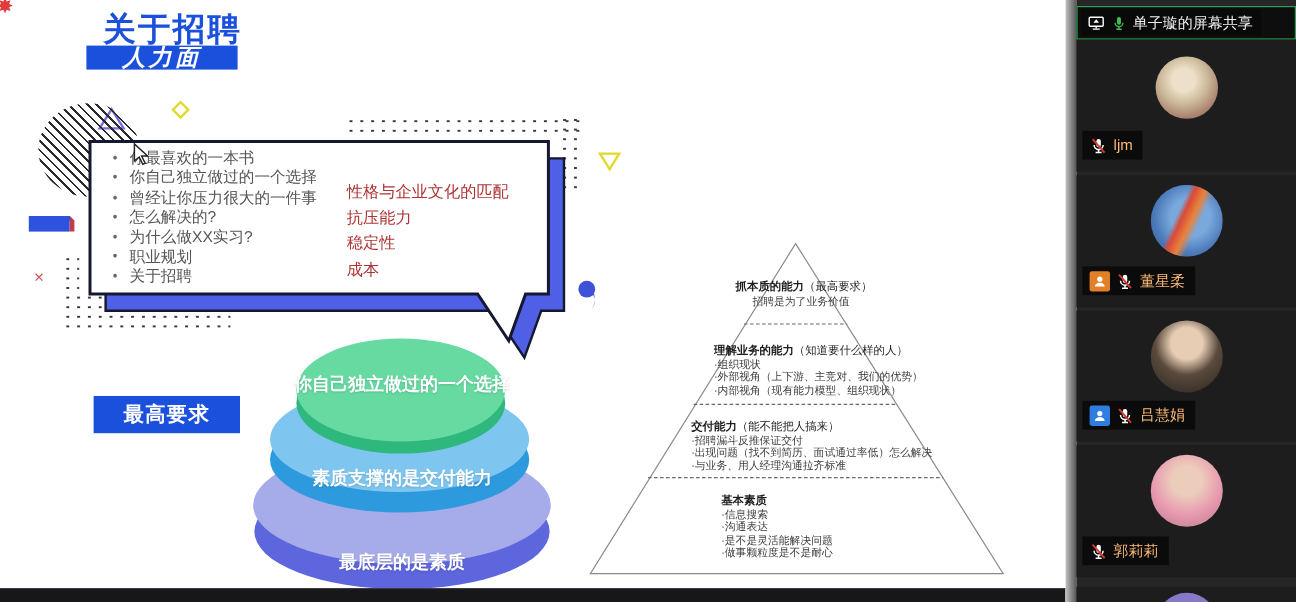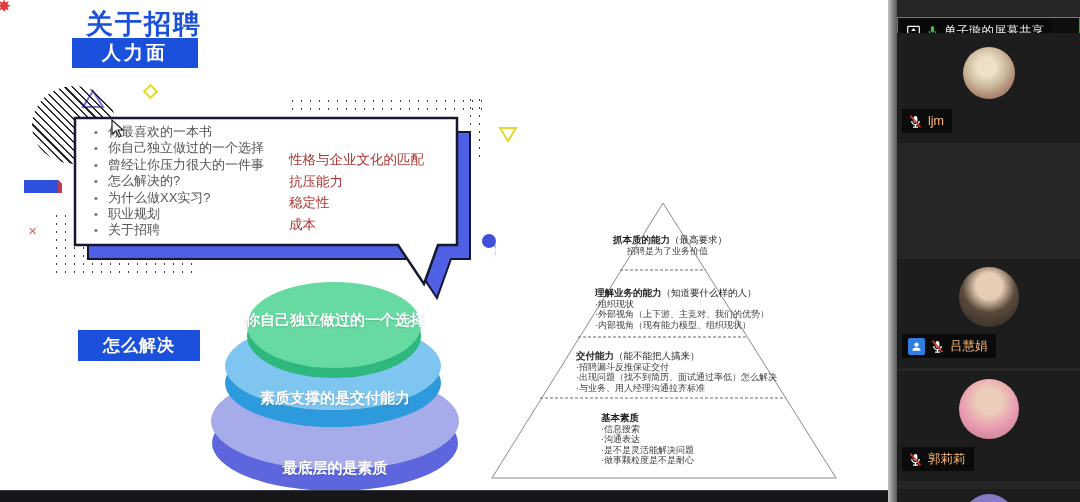--- a/index.html
+++ b/index.html
@@ -5,21 +5,21 @@
   * { margin:0; padding:0; box-sizing:border-box; }
   html,body { width:1080px; height:502px; overflow:hidden; }
   body { font-family:"Liberation Sans","DejaVu Sans",sans-serif; background:#fff; position:relative; }
   #stage { position:absolute; inset:0; width:1080px; height:502px; background:#fff; }
 
   
   .slide { position:absolute; left:0; top:0; width:888px; height:502px; background:#fff; overflow:hidden; }
   .red-star { position:absolute; left:-3px; top:-4px; color:#e23b3b; font-size:17px; }
   .slide-title { position:absolute; left:86px; top:6px; font-size:27px; font-weight:bold; color:#1b50dc; letter-spacing:2px; }
   .blue-badge { position:absolute; background:#1b50dc; color:#fff; font-weight:bold; display:flex; align-items:center; justify-content:center; }
-  .badge-renli { left:72px; top:38px; width:126px; height:30px; font-size:19px; letter-spacing:3px; }
+  .badge-renli { left:72px; top:38px; width:126px; height:20px; font-size:19px; letter-spacing:3px;font-style:italic; }
   .badge-pyramid { left:78px; top:330px; width:122px; height:31px; font-size:17px; letter-spacing:1px; }
 
   
   .hatch-circle { position:absolute; left:32px; top:86px; width:84px; height:78px; border-radius:50%;
     background:repeating-linear-gradient(45deg,#2a2a2a 0 1.5px,transparent 1.5px 5.5px); z-index:1; }
   .dots { position:absolute; background-image:radial-gradient(#3a3a3a 1.1px, transparent 1.1px); background-size:9px 8px; z-index:1; }
   .dots-top { left:288px; top:97px; width:196px; height:16px; }
   .dots-rightcol { left:466px; top:96px; width:16px; height:66px; }
   .dots-bl { left:52px; top:244px; width:140px; height:30px; }
   .dots-bl2 { left:52px; top:212px; width:14px; height:32px; }
@@ -124,21 +124,21 @@
         <div>性格与企业文化的匹配</div>
         <div>抗压能力</div>
         <div>稳定性</div>
         <div>成本</div>
       </div>
 
     <svg class="deco" style="left:110px;top:119px;z-index:5;" width="15" height="20">
       <polygon points="2,1 2,15 6,12 9,18 11,17 8,11 13,11" fill="#fff" stroke="#222" stroke-width="1.2"></polygon>
     </svg>
 
-    <div class="blue-badge badge-pyramid">怎么解决</div>
+    <div class="blue-badge badge-pyramid">最高要求</div>
 
     <svg class="deco" style="left:195px;top:268px;" width="280" height="232" id="cake-svg">
       <ellipse id="c2s" cx="140" cy="175" rx="123" ry="48" fill="#5d66dd"></ellipse>
       <ellipse id="c2t" cx="140" cy="153" rx="124" ry="49" fill="#a6abe9"></ellipse>
       <ellipse id="c1s" cx="138" cy="115" rx="108" ry="44" fill="#2e9ade"></ellipse>
       <ellipse id="c1t" cx="138" cy="98" rx="108" ry="44" fill="#7ec6f0"></ellipse>
       <ellipse id="c0s" cx="139" cy="68" rx="87" ry="42" fill="#2eb87e"></ellipse>
       <ellipse id="c0t" cx="139" cy="57" rx="87" ry="43" fill="#67daa2"></ellipse>
     </svg>
     <div class="cake-label" style="top:311px;">你自己独立做过的一个选择</div>
@@ -175,21 +175,21 @@
           <div class="pyr-sub">·是不是灵活能解决问题</div>
           <div class="pyr-sub">·做事颗粒度是不是耐心</div>
         </div>
       </div>
 
     <div class="deck-bar"></div>
   </div>
 
   <div class="divider"></div>
   <div class="panel" id="panel">
-      <div class="tile tile-share" style="top: 17px; height: 28px; padding-left: 47px;">
+      <div class="tile tile-share" style="top: 5px; height: 28px; padding-left: 47px;">
         <div class="share-pill">
    <svg width="15" height="14" viewBox="0 0 24 24">
   <rect x="2" y="4" width="20" height="13" rx="1.5" fill="none" stroke="#fff" stroke-width="2"></rect>
   <polygon points="12,7 16,12 8,12" fill="#fff"></polygon>
   <line x1="12" y1="17" x2="12" y2="20" stroke="#fff" stroke-width="2"></line>
   <line x1="7" y1="21" x2="17" y2="21" stroke="#fff" stroke-width="2"></line>
           </svg>
           <svg width="13" height="13" viewBox="0 0 24 24">
   <rect x="9" y="2" width="6" height="12" rx="3" fill="#3fbf52"></rect>
   <path d="M6,11 a6,6 0 0 0 12,0" stroke="#3fbf52" stroke-width="2" fill="none"></path>
@@ -205,20 +205,39 @@
           <svg width="15" height="15" viewBox="0 0 24 24">
   <rect x="9" y="3" width="6" height="11" rx="3" fill="#fff"></rect>
   <path d="M6,11 a6,6 0 0 0 12,0" stroke="#fff" stroke-width="2" fill="none"></path>
   <line x1="12" y1="17" x2="12" y2="21" stroke="#fff" stroke-width="2"></line>
   <line x1="8" y1="21" x2="16" y2="21" stroke="#fff" stroke-width="2"></line>
   <line x1="4" y1="3" x2="20" y2="21" stroke="#d23b2f" stroke-width="2.6"></line>
           </svg>
           <span class="pname">ljm</span>
         </div>
       </div>
+      <div class="tile" style="top: 146px; height: 110px;">
+        <div class="avatar avatar-fish" style="height: 60px; width: 60px; top: 8px;"></div>
+        <div class="name-pill">
+          <span class="badge-sq badge-orange">
+            <svg width="13" height="13" viewBox="0 0 24 24">
+  <circle cx="12" cy="8.5" r="4" fill="#fff"></circle>
+  <path d="M4.5,20 a7.5,6 0 0 1 15,0 Z" fill="#fff"></path>
+            </svg>
+          </span>
+          <svg width="15" height="15" viewBox="0 0 24 24">
+  <rect x="9" y="3" width="6" height="11" rx="3" fill="#fff"></rect>
+  <path d="M6,11 a6,6 0 0 0 12,0" stroke="#fff" stroke-width="2" fill="none"></path>
+  <line x1="12" y1="17" x2="12" y2="21" stroke="#fff" stroke-width="2"></line>
+  <line x1="8" y1="21" x2="16" y2="21" stroke="#fff" stroke-width="2"></line>
+  <line x1="4" y1="3" x2="20" y2="21" stroke="#d23b2f" stroke-width="2.6"></line>
+          </svg>
+          <span class="pname">董星柔</span>
+        </div>
+      </div>
       <div class="tile" style="top: 259px; height: 109px;">
         <div class="avatar avatar-woman" style="height: 60px; width: 60px; top: 8px;"></div>
         <div class="name-pill">
           <span class="badge-sq badge-blue">
             <svg width="13" height="13" viewBox="0 0 24 24">
   <circle cx="12" cy="8.5" r="4" fill="#fff"></circle>
   <path d="M4.5,20 a7.5,6 0 0 1 15,0 Z" fill="#fff"></path>
             </svg>
           </span>
           <svg width="15" height="15" viewBox="0 0 24 24">

